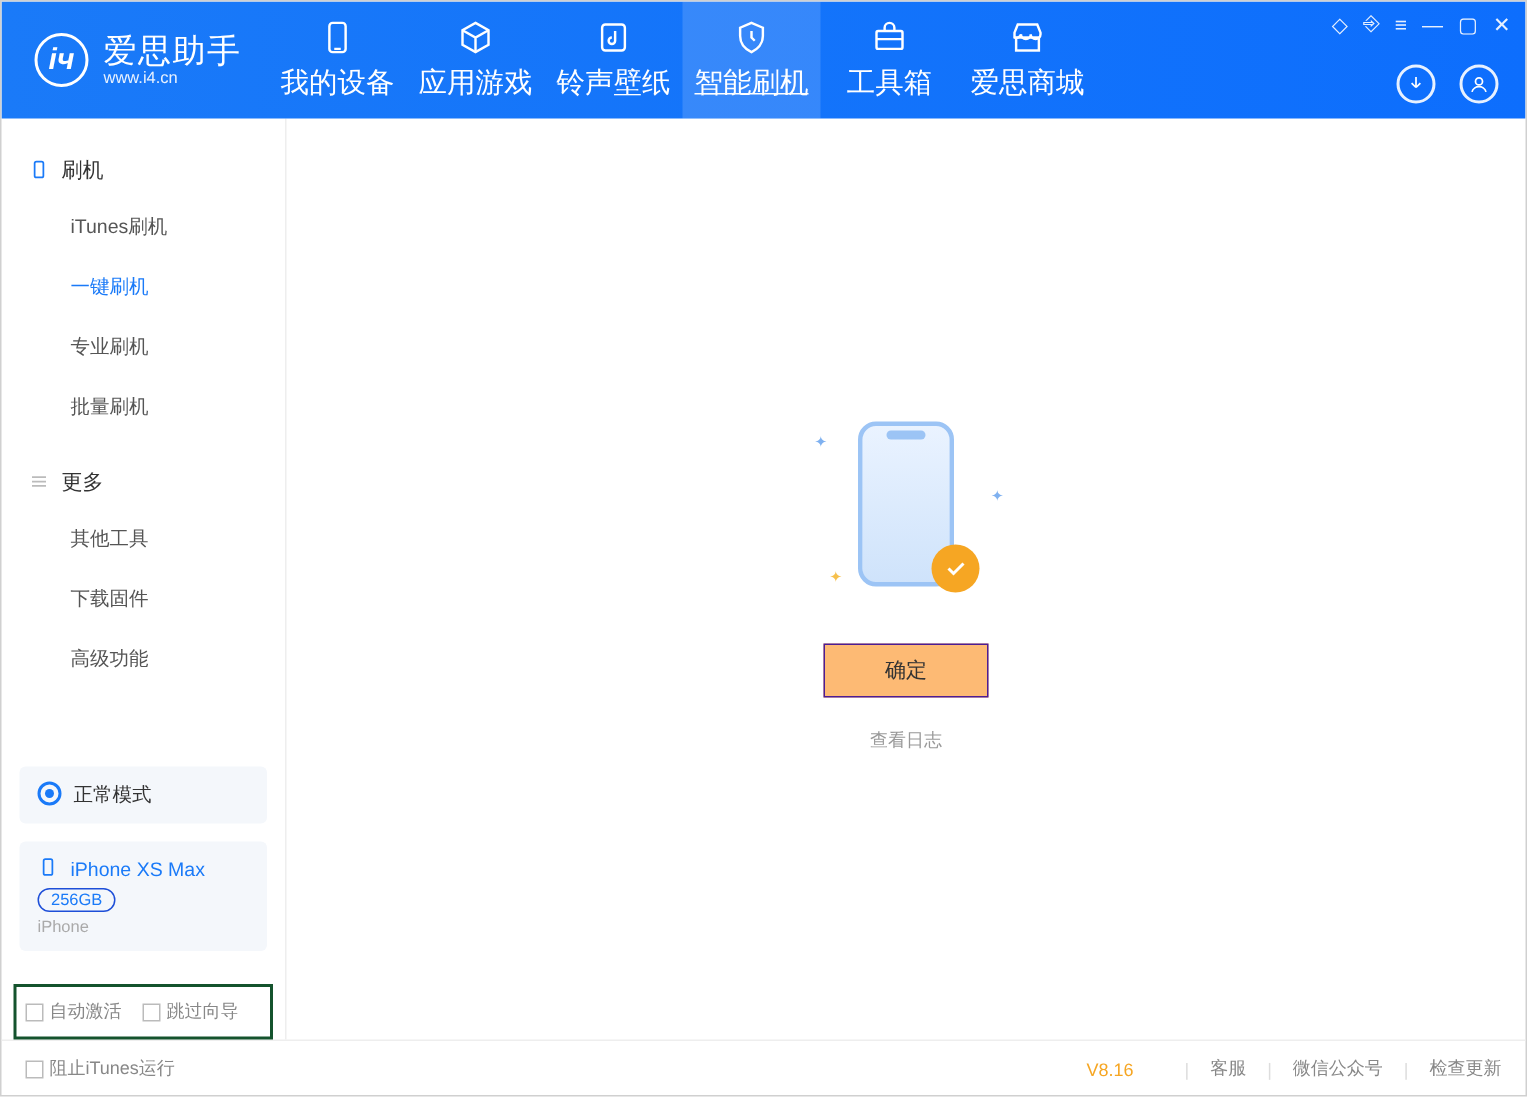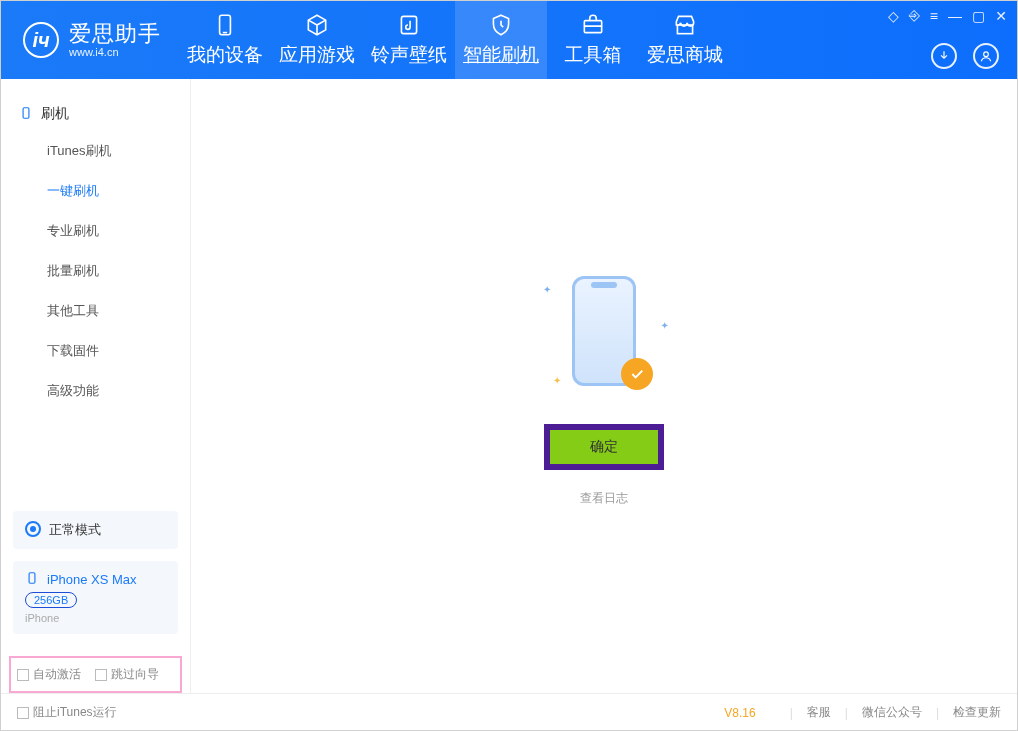--- a/index.html
+++ b/index.html
@@ -31,34 +31,34 @@
 .sb-item { padding: 11px 18px 11px 46px; font-size: 13px; color: #555; cursor: pointer; }
 .sb-item.active { color: #1a7af8; }
 .sb-spacer { flex: 1; }
 
 .sb-device-card { margin: 8px 12px; background: #f4f7fb; border-radius: 4px; padding: 10px 12px; display: flex; align-items: flex-start; gap: 8px; font-size: 13px; color: #333; }
 .sb-device-card2 { margin: 4px 12px 8px; background: #f4f7fb; border-radius: 4px; padding: 10px 12px; font-size: 13px; }
 .dev-name { color: #1a7af8; font-weight: 500; }
 .dev-chip { display: inline-block; margin-top: 4px; font-size: 11px; color: #1a7af8; border: 1px solid #1d4ed8; border-radius: 10px; padding: 1px 8px; }
 .dev-sub { color: #aaa; font-size: 11px; margin-top: 4px; }
 
-.sb-checks { border: 2px solid #f9a8d4; margin: 14px 8px 0; padding: 8px 6px; display: flex; gap: 14px; align-items: center; }
+.sb-checks { border: 2px solid #14532d; margin: 14px 8px 0; padding: 8px 6px; display: flex; gap: 14px; align-items: center; }
 .chk { display: flex; align-items: center; gap: 4px; font-size: 12px; color: #888; cursor: pointer; }
 .chk-box { width: 12px; height: 12px; border: 1px solid #bbb; }
 
 .main { flex: 1; display: flex; flex-direction: column; align-items: center; justify-content: center; }
 .phone-illus { position: relative; width: 130px; height: 130px; margin-bottom: 28px; display:flex; align-items:center; justify-content:center; }
 .phone-body { width: 64px; height: 110px; border: 3px solid #9cc4f5; border-radius: 12px; background: linear-gradient(180deg,#eaf3ff,#cfe3fb); position: relative; }
 .phone-notch { position:absolute; top:3px; left:50%; transform:translateX(-50%); width:26px; height:6px; background:#9cc4f5; border-radius:3px;}
 .badge-check { position: absolute; right: 16px; bottom: 6px; width: 32px; height: 32px; background: #f6a623; border-radius: 50%; display: flex; align-items: center; justify-content: center; }
 .badge-check svg { width: 16px; height: 16px; stroke: #fff; stroke-width: 3; fill: none; }
 .sparkle { position:absolute; font-size:10px; color:#7fb1f0; }
 
 .success-text { font-size: 18px; color: #333; margin-bottom: 26px; }
-.btn-ok { border: 6px solid #4c1d95; background: #84cc16; padding: 8px 40px; font-size: 14px; color: #333; cursor: pointer; margin-bottom: 20px; }
+.btn-ok { border: 1px solid #4c1d95; background: #fdba74; padding: 8px 40px; font-size: 14px; color: #333; cursor: pointer; margin-bottom: 20px; }
 .link-log { color: #999; font-size: 12px; cursor: pointer; }
 
 .footer { height: 38px; border-top: 1px solid #eee; display: flex; align-items: center; padding: 0 16px; font-size: 12px; color: #888; }
 .footer .fspace { flex:1; }
 .footer .fver { color: #f6a623; margin-right: 20px; }
 .footer .flink { color: #888; cursor: pointer; }
 .footer .fdiv { color: #ddd; margin: 0 14px; }
 
 .ic-phone svg, .ic-list svg { width:14px; height:14px; }
 .mode-dot { width:16px; height:16px; border:2px solid #1a7af8; border-radius:50%; position:relative; }
@@ -162,20 +162,28 @@
       <span class="ic-phone"><svg viewBox="0 0 24 24" fill="none" stroke="#1a7af8" stroke-width="2">
             <rect x="7" y="3" width="10" height="18" rx="2"></rect>
           </svg></span>
       <span>刷机</span>
     </div>
     <div class="sb-item">iTunes刷机</div>
     <div class="sb-item active">一键刷机</div>
     <div class="sb-item">专业刷机</div>
     <div class="sb-item">批量刷机</div>
 
+    <div class="sb-group-title" style="margin-top:14px">
+      <span class="ic-list"><svg viewBox="0 0 24 24" stroke="#bbb" stroke-width="2">
+            <line x1="4" y1="7" x2="20" y2="7"></line>
+            <line x1="4" y1="12" x2="20" y2="12"></line>
+            <line x1="4" y1="17" x2="20" y2="17"></line>
+          </svg></span>
+      <span>更多</span>
+    </div>
     <div class="sb-item">其他工具</div>
     <div class="sb-item">下载固件</div>
     <div class="sb-item">高级功能</div>
 
     <div class="sb-spacer"></div>
 
     <div class="sb-device-card">
       <span class="mode-dot"></span>
       <span>正常模式</span>
     </div>

